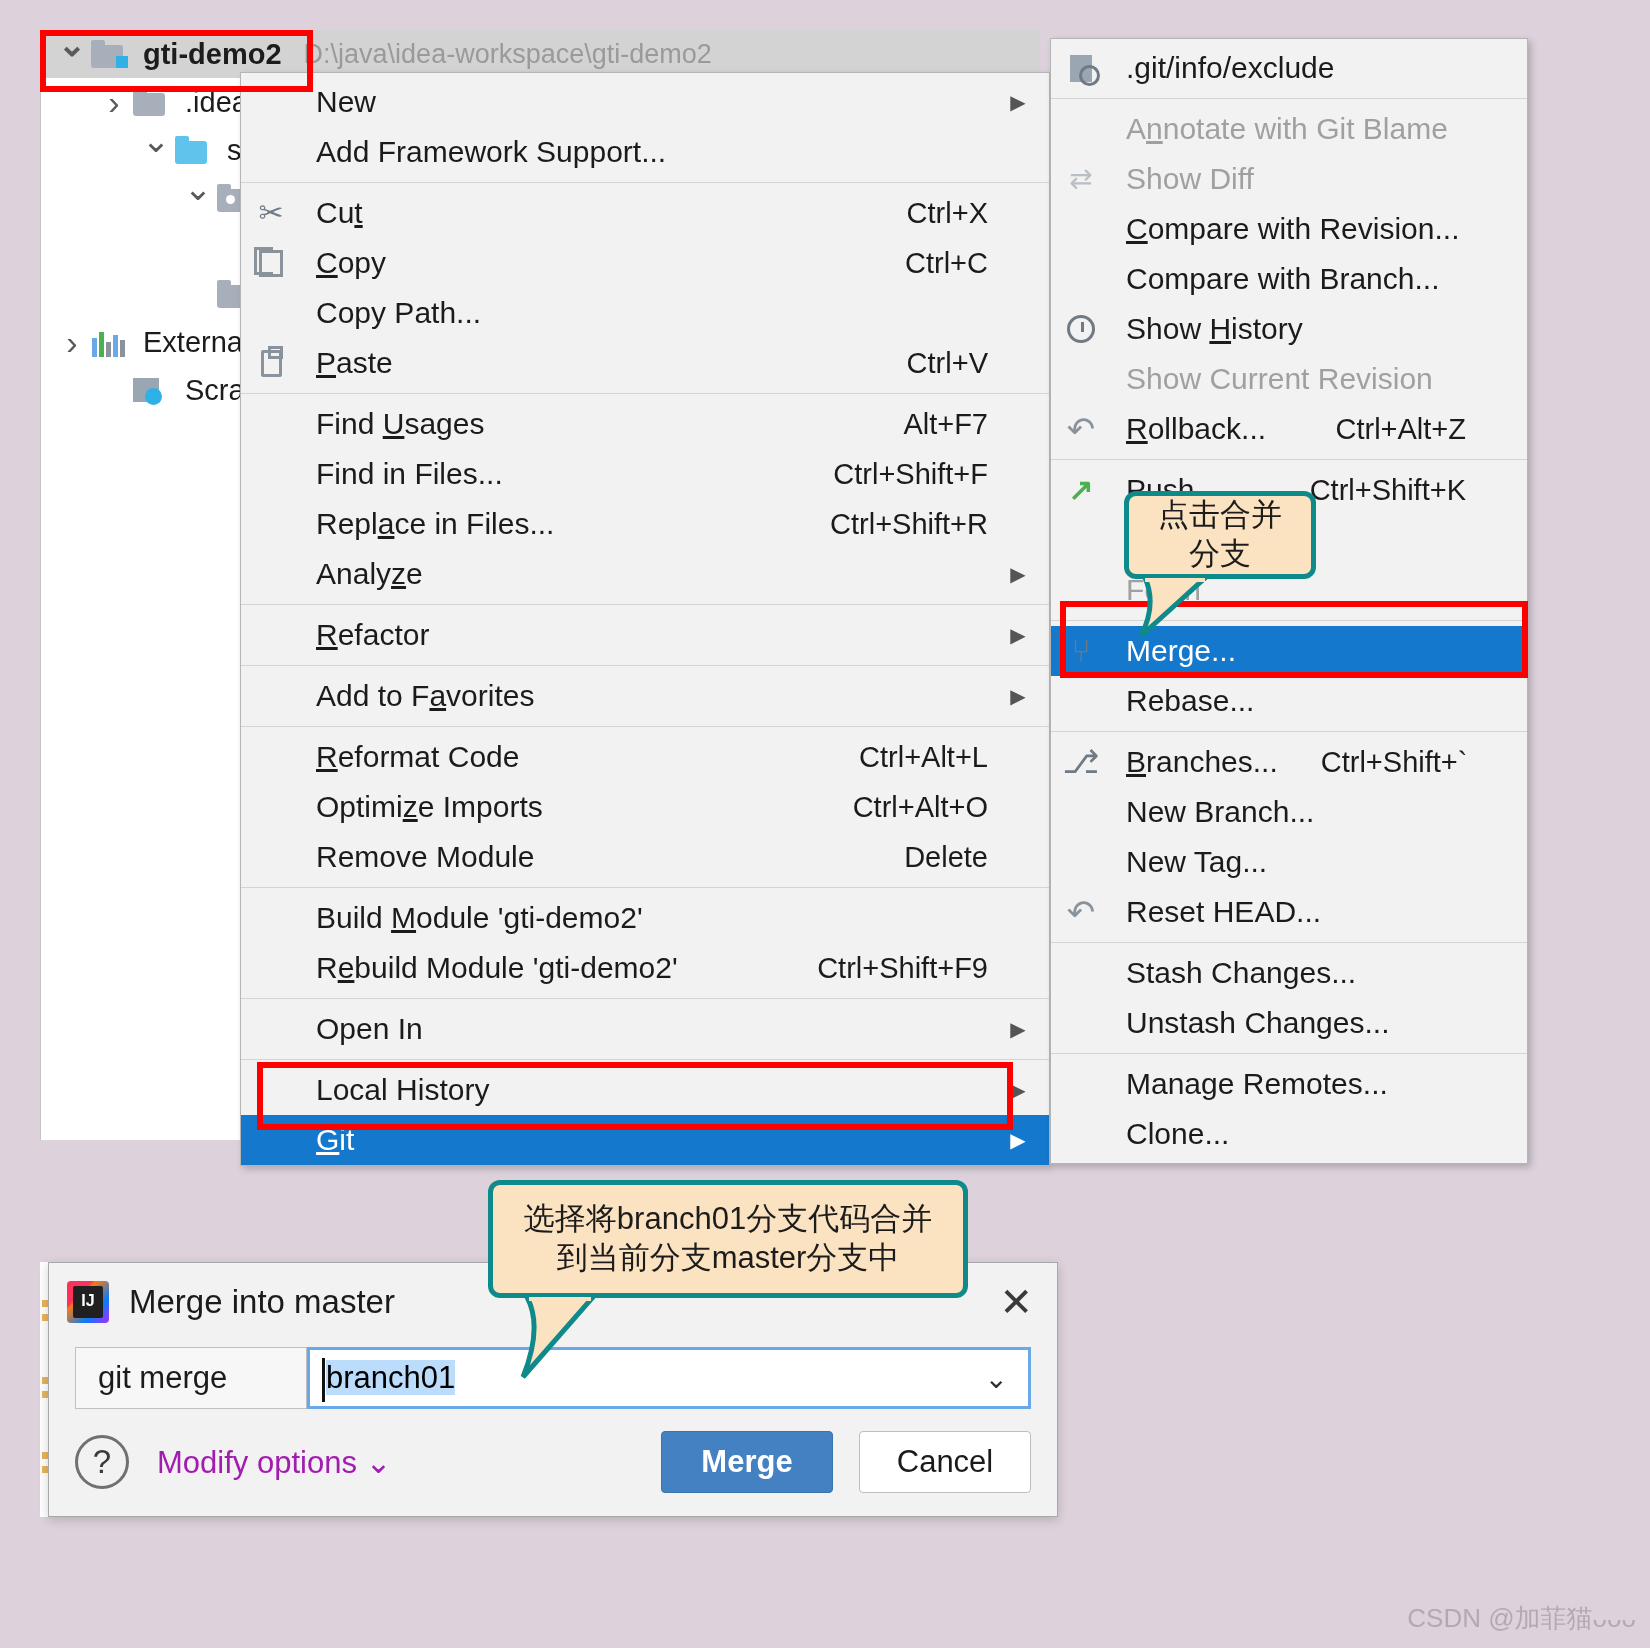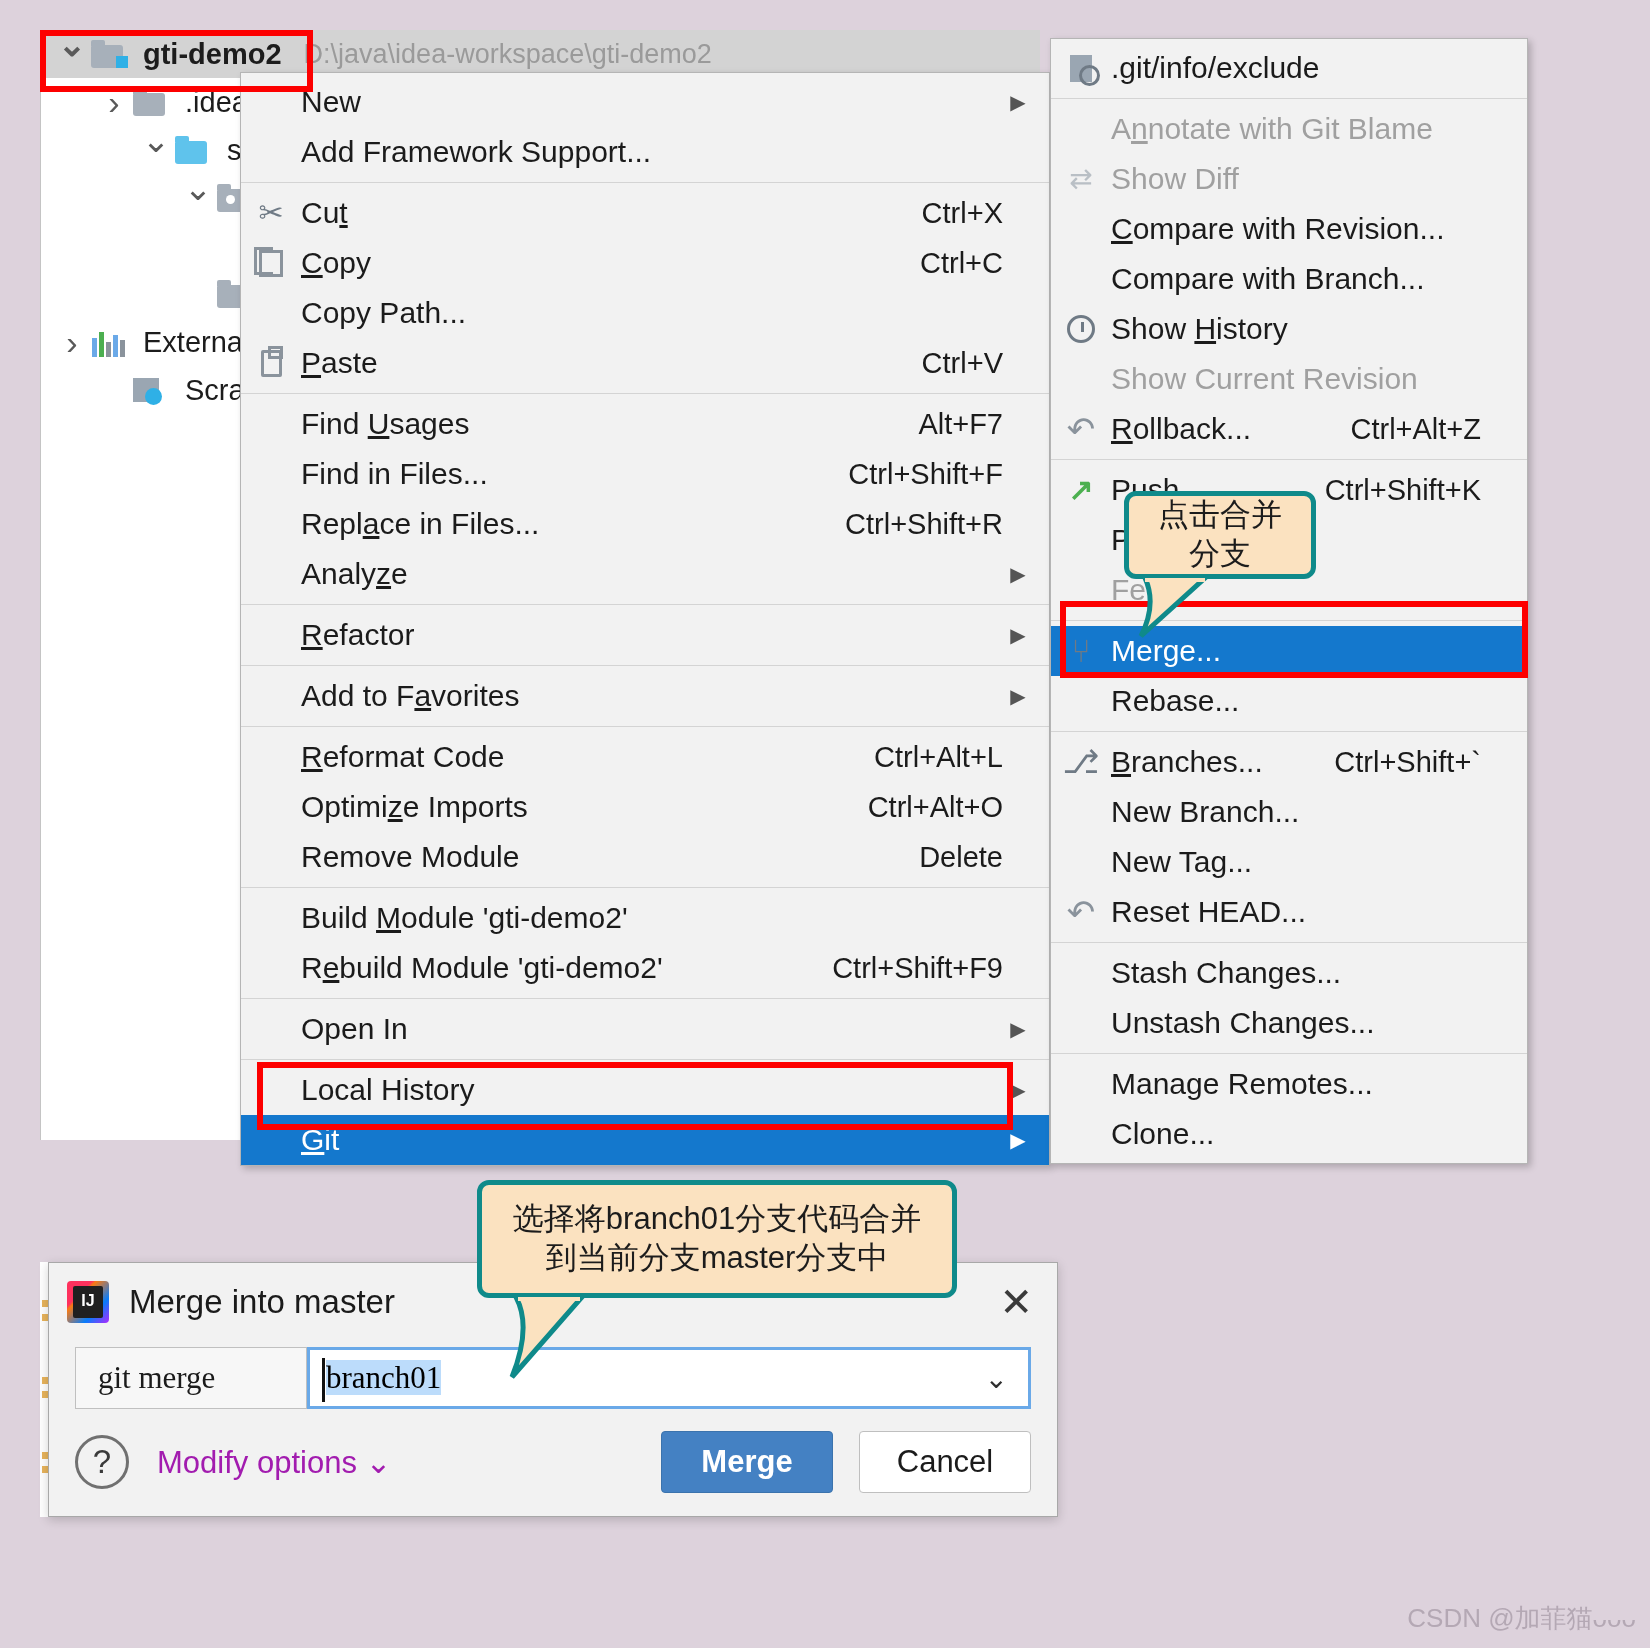--- a/index.html
+++ b/index.html
@@ -63,21 +63,21 @@
     width: 810px;
     background: #f2f2f2;
     border: 1px solid #b5b5b5;
     box-shadow: 3px 3px 7px rgba(0,0,0,.22);
     padding: 4px 0 0 0;
   }
   .mi {
     display: flex; align-items: center;
     height: 50px; padding: 0 16px 0 0;
     font-size: 30px; color: #1b1b1b;
-    position: relative; white-space: nowrap;
+    position: relative; white-space: nowrap; gap: 15px;
   }
   .mi.hl { background: #1478cd; color: #ffffff; }
   .mi .micon { width: 60px; flex: 0 0 60px; display: flex; align-items: center; justify-content: center; }
   .mi .mlabel { flex: 1 1 auto; }
   .mi .mkey { color: #1b1b1b; font-size: 29px; padding-left: 28px; }
   .mi .marrow { width: 30px; flex: 0 0 30px; text-align: center; color: #555; font-size: 20px; }
   .mi.hl .marrow { color: #fff; }
   .msep { height: 1px; background: #d4d4d4; margin: 5px 0; }
   .u { text-decoration: underline; }
   .dim { color: #a0a0a0 !important; }
@@ -142,21 +142,21 @@
   }
   .ij-logo::after {
     content: "IJ"; position: absolute; left: 6px; top: 5px;
     width: 30px; height: 32px; background: #202020; color: #fff;
     font-size: 16px; font-weight: bold; text-align: center; line-height: 30px; border-radius: 2px;
   }
   .dlg-close {
     margin-left: auto; font-size: 40px; color: #3a3a3a; line-height: 1; cursor: pointer;
     padding: 0 6px;
   }
-  .dlg-row { display: flex; align-items: center; padding: 0 26px; margin-top: 6px; font-family: Liberation Serif, serif; }
+  .dlg-row { display: flex; align-items: center; padding: 0 26px; margin-top: 6px; }
   .gitmerge-label {
     height: 62px; min-width: 232px; border: 1px solid #c0c0c0; background: #f7f7f7;
     display: flex; align-items: center; padding-left: 22px; font-size: 31px; color: #1b1b1b;
   }
   .combo {
     flex: 1 1 auto; height: 62px; background: #ffffff;
     border: 3px solid #6aa9e8; display: flex; align-items: center; position: relative;
   }
   .combo .caret-txt { position: relative; padding-left: 16px; font-size: 31px; }
   .combo .caret-txt .sel { background: #bcdcfb; }
@@ -627,21 +627,21 @@
         <span>Modify options</span>
         <span>⌄</span>
       </div>
       <div style="margin-left:auto; display:flex; align-items:center;">
         <div class="btn btn-primary">Merge</div>
         <div class="btn btn-default">Cancel</div>
       </div>
     </div>
   </div>
 
-  <div class="callout" style="left:477px; top:1180px; width:480px; height:118px; padding:10px 22px;">
+  <div class="callout" style="left:488px; top:1180px; width:480px; height:118px; padding:10px 22px;">
     <span>选择将branch01分支代码合并到当前分支master分支中</span>
     <svg width="120" height="100" style="position:absolute; left:14px; top:112px;">
       <path d="M 20 0 L 86 0 L 16 80 Q 36 30 20 0 Z" fill="#fbe2c0" stroke="#0f8a8a" stroke-width="5"></path>
       <rect x="22" y="-8" width="62" height="12" fill="#fbe2c0"></rect>
     </svg>
   </div>
 
   <div class="watermark">CSDN @加菲猫ᴗᴗᴗ</div>
 </div>
 

